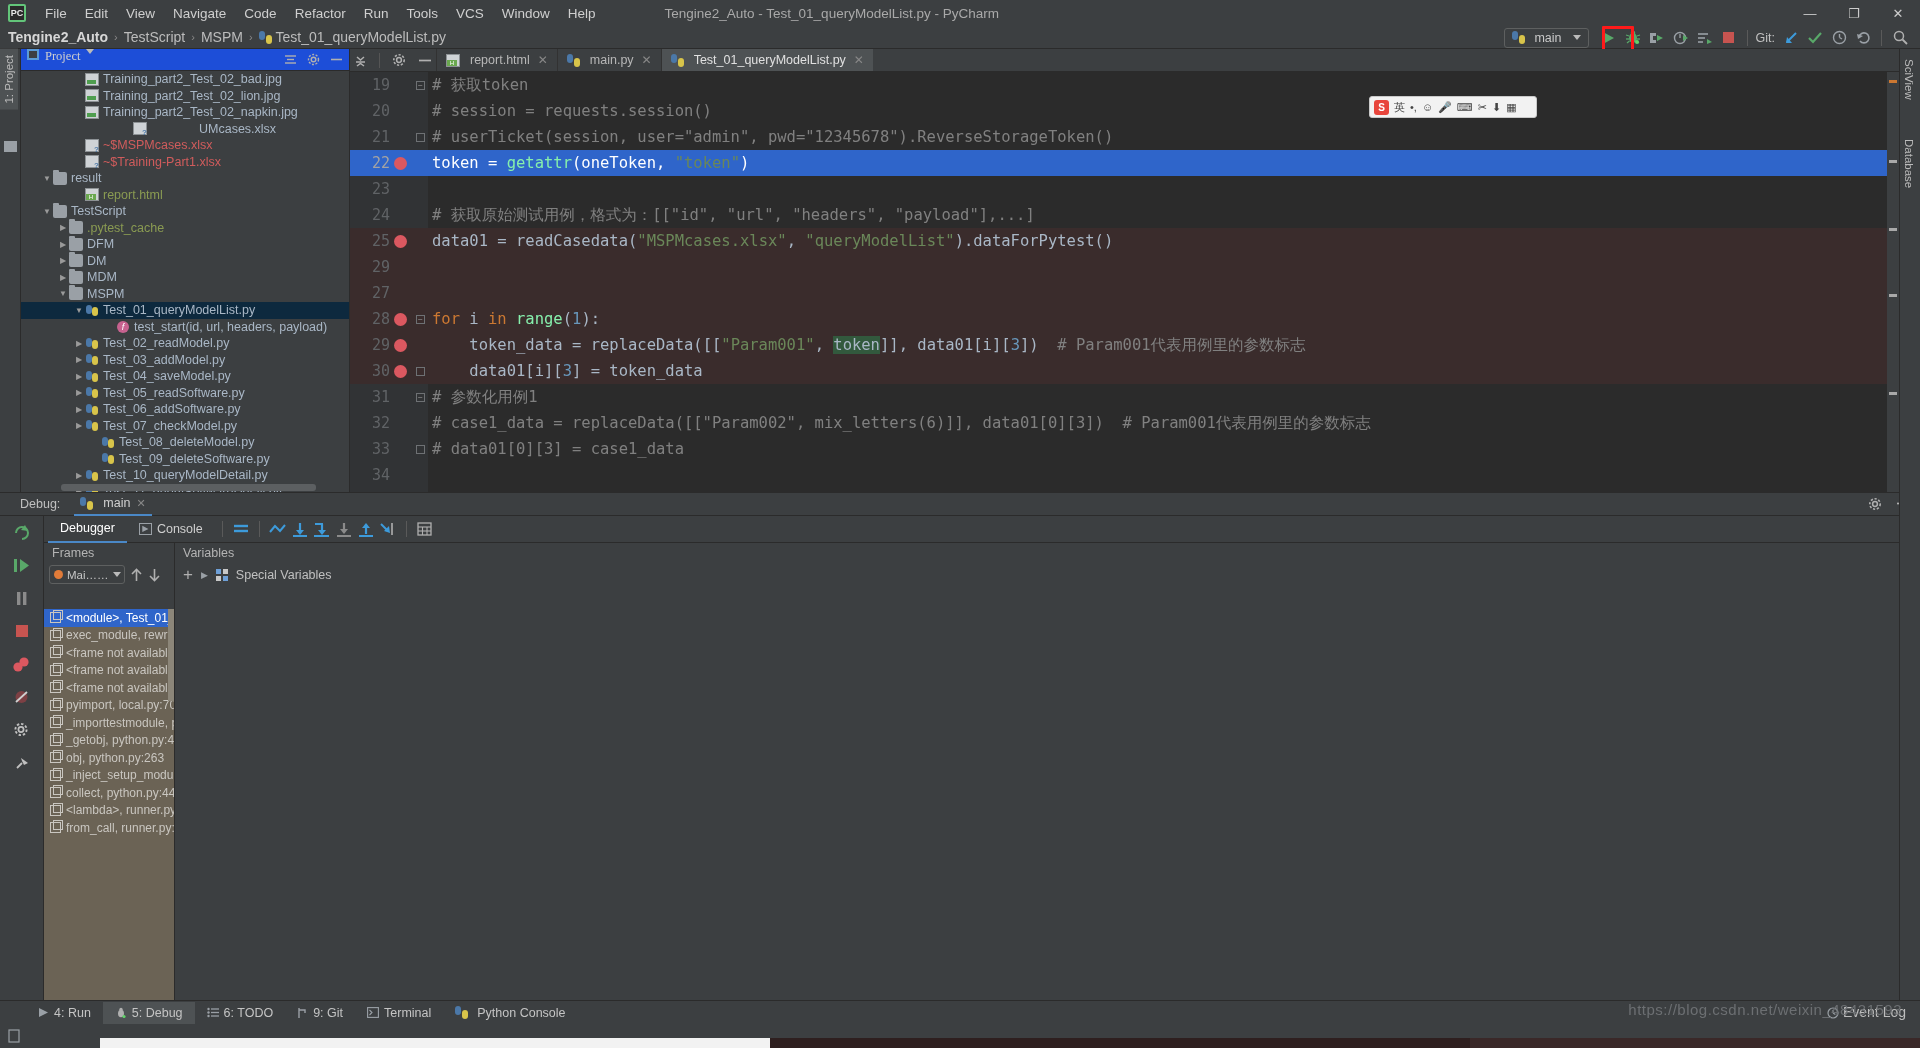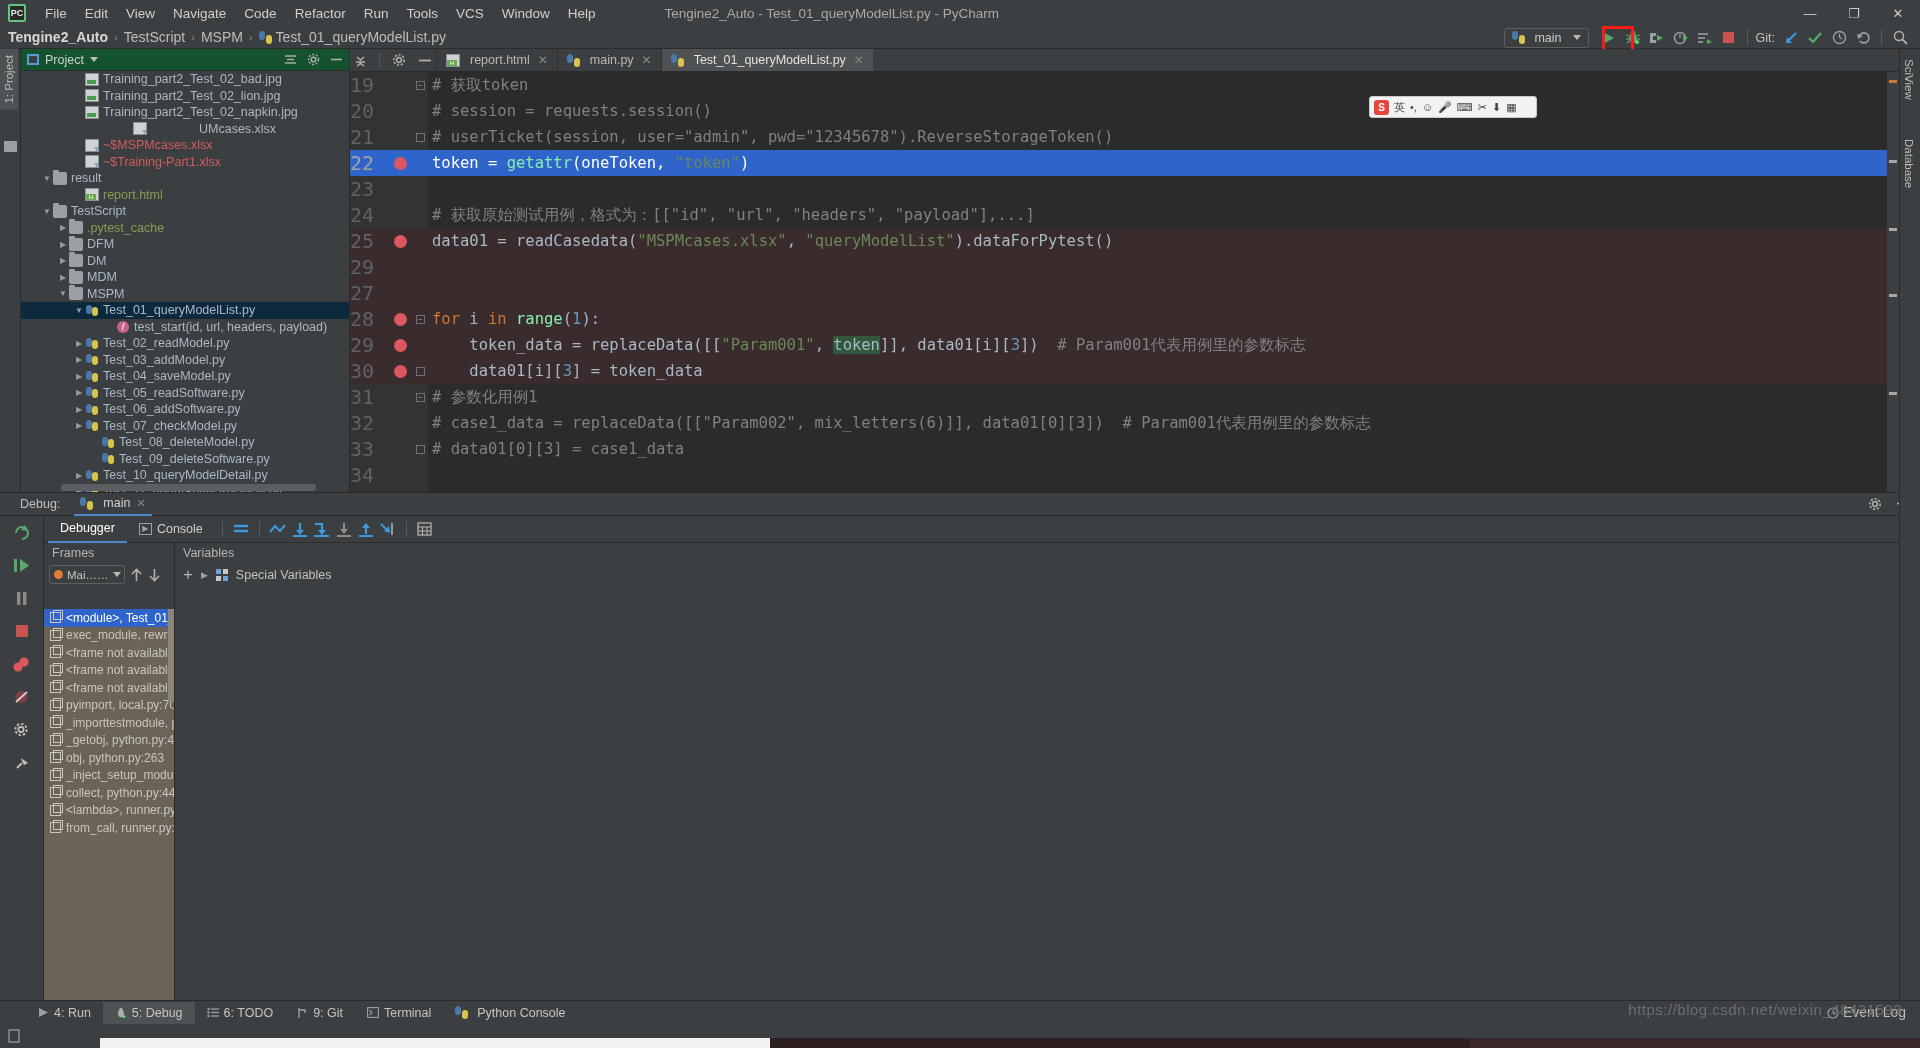--- a/index.html
+++ b/index.html
@@ -91,22 +91,22 @@
     font-size: 11.5px; color: #bbbbbb; padding: 6px 3px; white-space: nowrap;
   }
   .vtab.active { background: #4e5254; }
 
   
   .project {
     position: absolute; left: 21px; top: 49px; width: 329px; height: 443px;
     background: #3c3f41; border-right: 1px solid #2b2b2b;
   }
   .panel-head {
-    height: 22px; display: flex; align-items: center; padding-left: 6px;
-    border-bottom: 1px solid #2b2b2b; background: #14532d;
+    height: 22px; display: flex; padding-left: 6px;
+    border-bottom: 1px solid #2b2b2b; background: #1d4ed8; font-family: Liberation Serif, serif;
   }
   .panel-head .sq {
     width: 12px; height: 11px; border: 2px solid #5b9bd5; background: #3c3f41;
     margin-right: 6px;
   }
   .panel-head .ttl { font-size: 12.5px; color: #cfcfcf; }
   .caret-dn {
     width: 0; height: 0; border-left: 4px solid transparent; border-right: 4px solid transparent;
     border-top: 5px solid #bbbbbb; margin-left: 6px;
   }
@@ -175,22 +175,22 @@
   }
   .fold-col {
     position: absolute; left: 64px; top: 0; width: 14px; bottom: 0; background: #313335;
   }
   .lines { position: absolute; left: 0; top: 0; right: 0; bottom: 0; }
   .cline {
     position: relative; height: 26px; display: flex; align-items: center;
     font-family: "DejaVu Sans Mono", monospace; font-size: 15.5px; white-space: pre;
   }
   .ln {
-    position: absolute; left: 0; width: 40px; 
-    color: #606366; font-size: 20px; font-family: "DejaVu Sans Mono", monospace;
+    position: absolute; left: 0; width: 40px; text-align: right;
+    color: #606366; font-size: 15px; font-family: "DejaVu Sans Mono", monospace;
   }
   .bp {
     position: absolute; left: 44px; width: 13px; height: 13px; border-radius: 50%;
     background: #db5860;
   }
   .fold {
     position: absolute; left: 66px; width: 9px; height: 9px;
     border: 1px solid #6e7174; color: #8b8b8b; font-size: 8px; line-height: 7px; text-align: center;
   }
   .ctext { position: absolute; left: 82px; }

